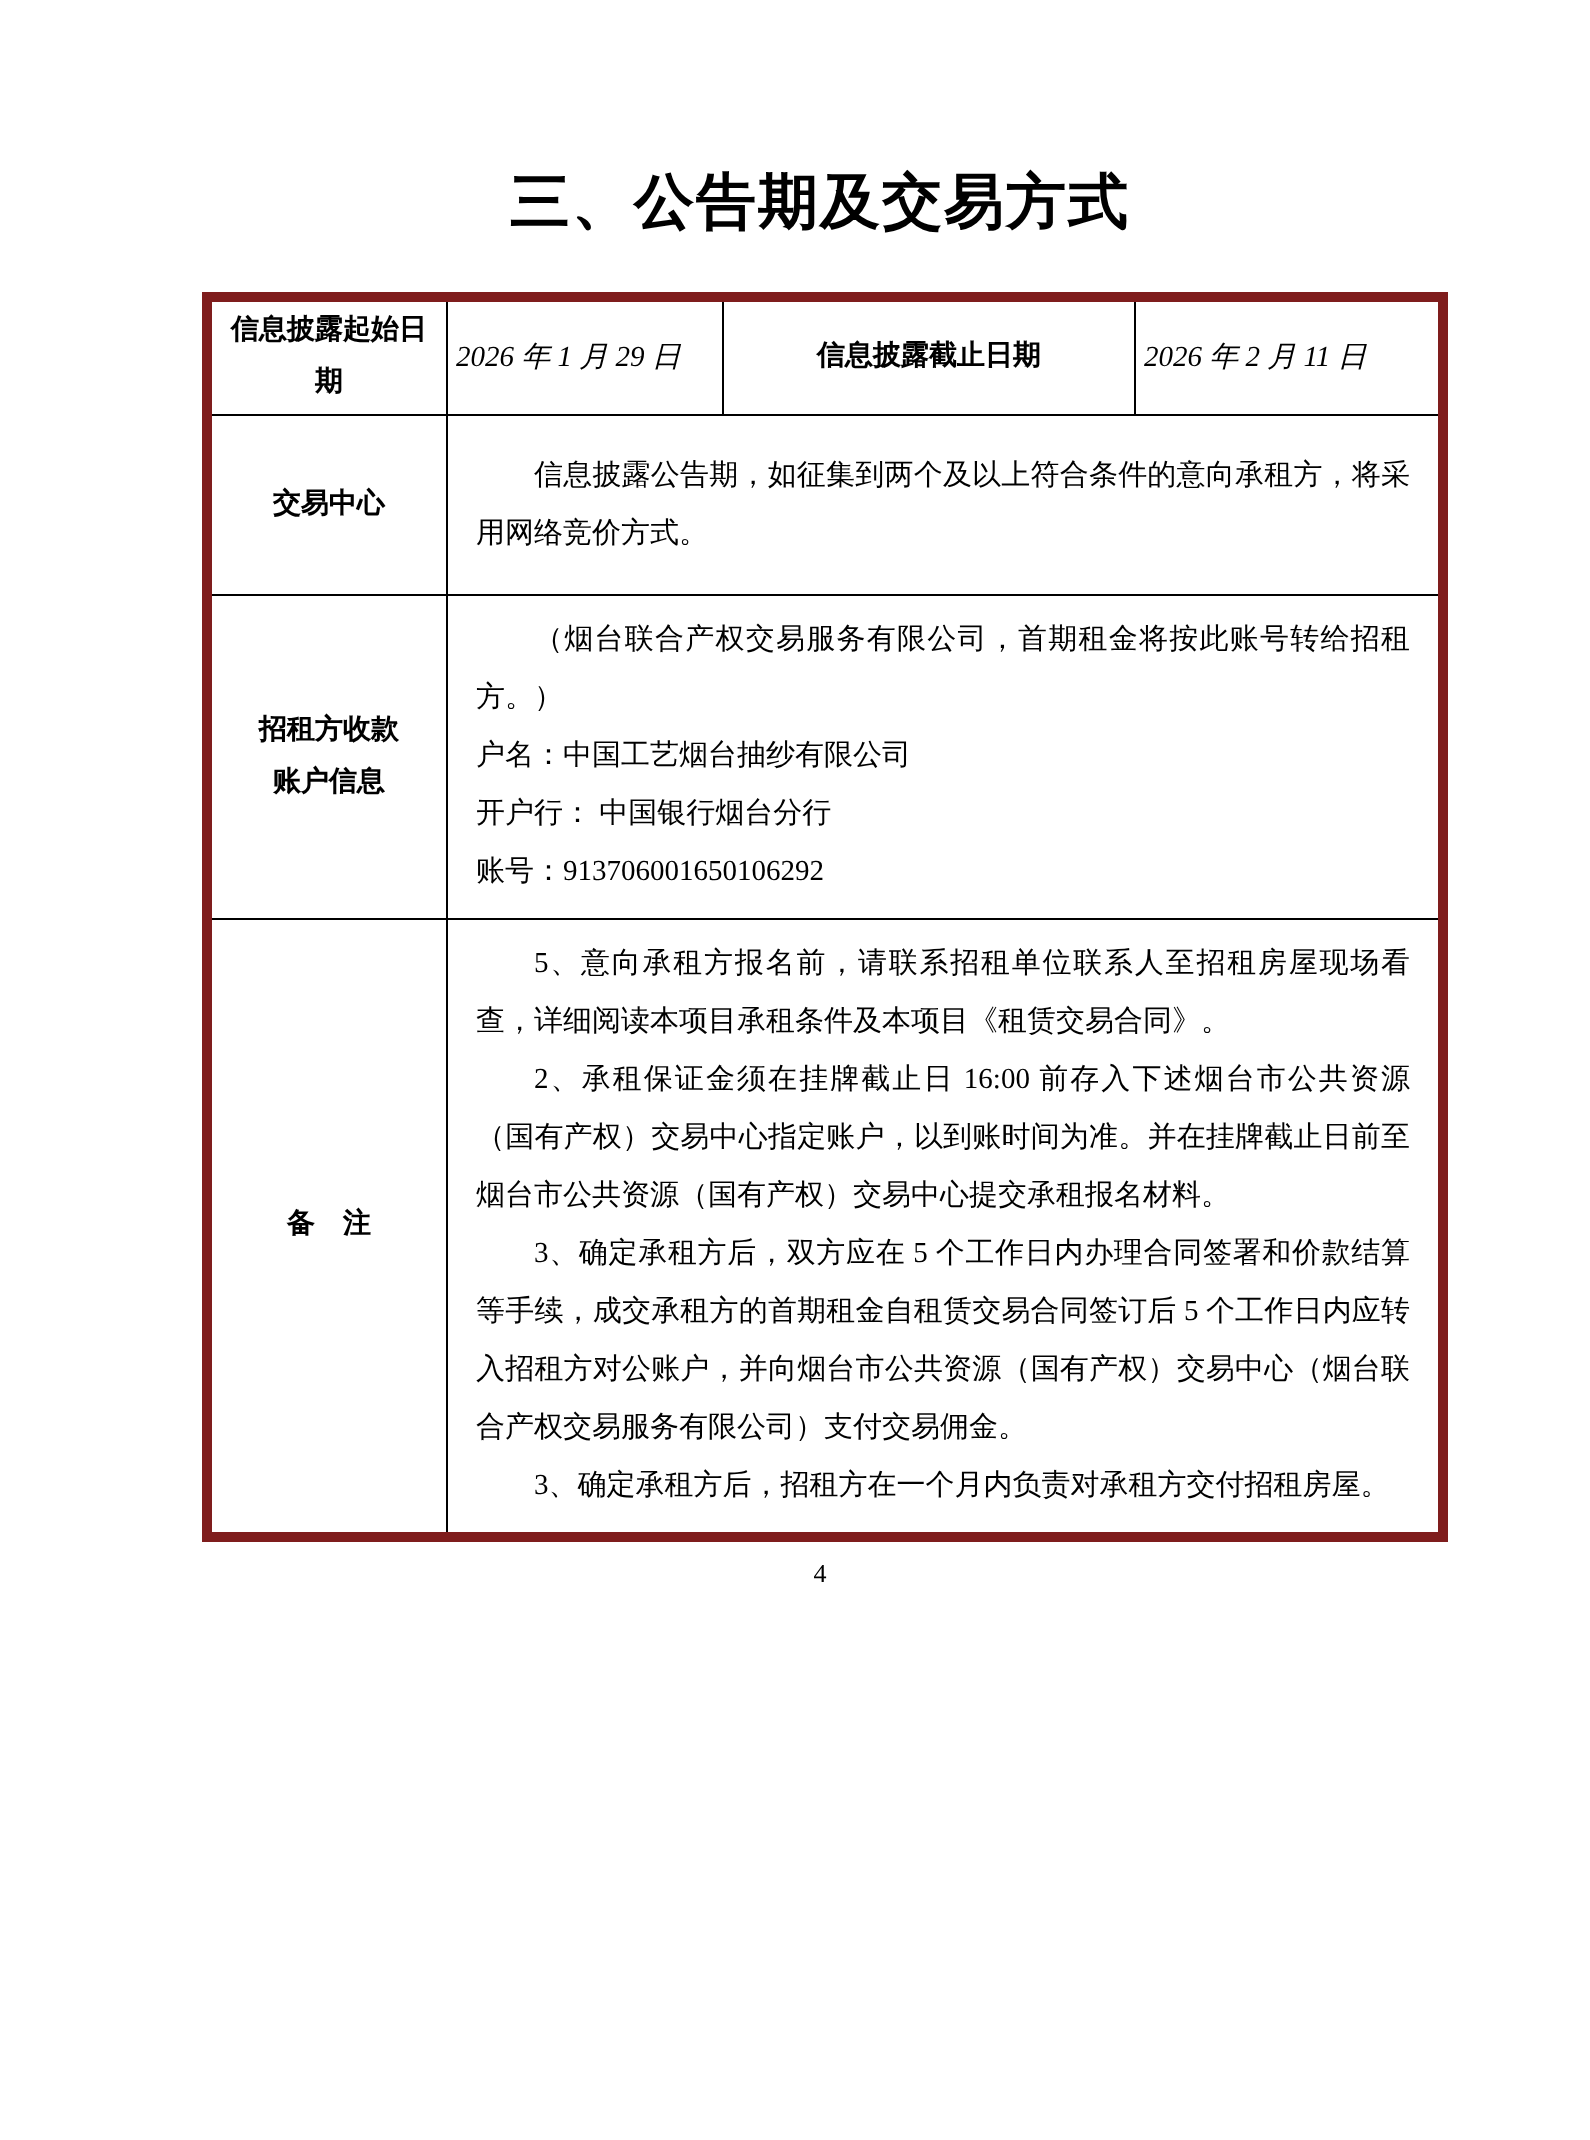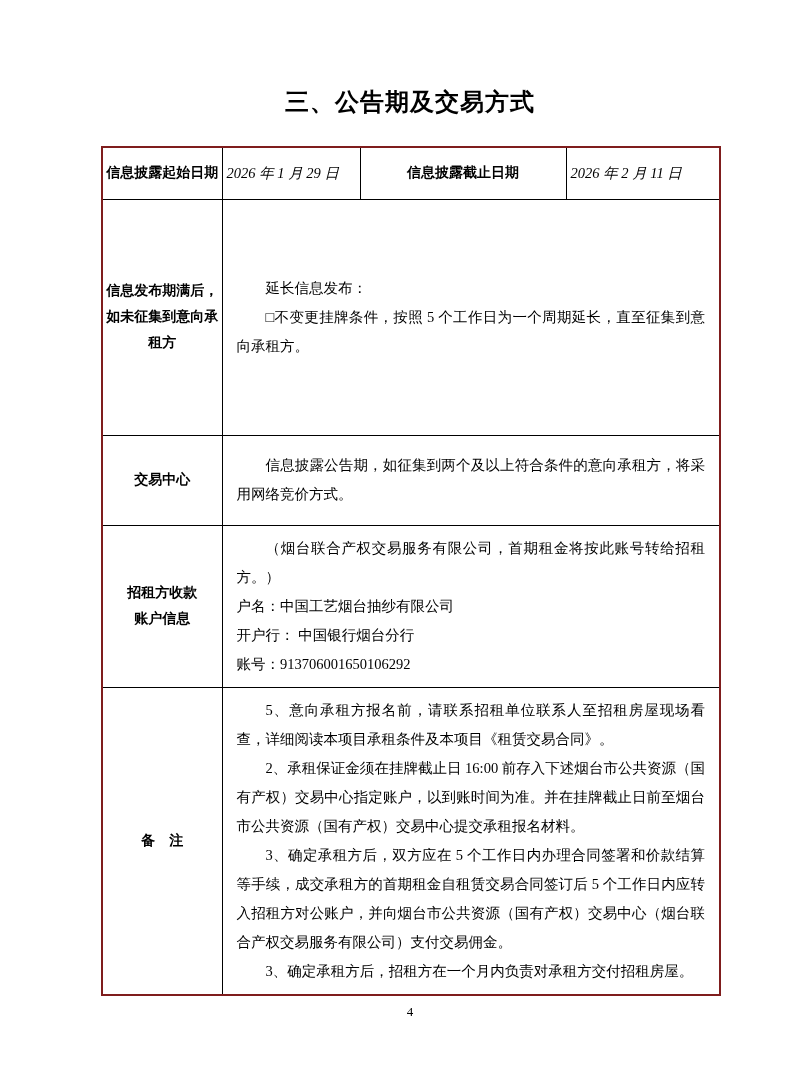--- a/index.html
+++ b/index.html
@@ -16,31 +16,31 @@
     font-family: "Liberation Serif", "DejaVu Serif", serif;
     overflow: hidden;
   }
   .content-wrap {
     margin-left: 101px;
     width: 618px;
     padding-top: 88px;
   }
   .doc-title {
     margin: 0 0 30px 0;
-    font-size: 24px;
+    font-size: 30px;
     line-height: 28px;
     font-weight: bold;
     text-align: center;
     letter-spacing: 1px;
   }
   table.doc-table {
     width: 618px;
     table-layout: fixed;
     border-collapse: collapse;
-    border: 2px solid #7f1d1d;
+    border: 5px solid #7f1d1d;
     padding-left: 40px;
   }
   .doc-table th,
   .doc-table td {
     border: 1px solid #000000;
     vertical-align: middle;
     padding: 2px 4px;
   }
   .doc-table th {
     font-size: 14px;
@@ -98,27 +98,20 @@
       </colgroup>
       <tbody>
         <tr class="row-r1">
           <th>信息披露起始日期</th>
           <td class="val-center">2026 年 1 月 29 日</td>
           <th>信息披露截止日期</th>
           <td class="val-center">2026 年 2 月 11 日</td>
         </tr>
 
 
-        <tr class="row-r3">
-          <th>信息发布期满后，如未征集到意向承租方</th>
-          <td colspan="3" class="content">
-            <p class="indent">延长信息发布：</p>
-            <p class="indent"><span>□</span><span>不变更挂牌条件，按照 5 个工作日为一个周期延长，直至征集到意向承租方。</span></p>
-          </td>
-        </tr>
 
         <tr class="row-r4">
           <th>交易中心</th>
           <td colspan="3" class="content">
             <p class="indent">信息披露公告期，如征集到两个及以上符合条件的意向承租方，将采用网络竞价方式。</p>
           </td>
         </tr>
 
         <tr class="row-r5">
           <th>

